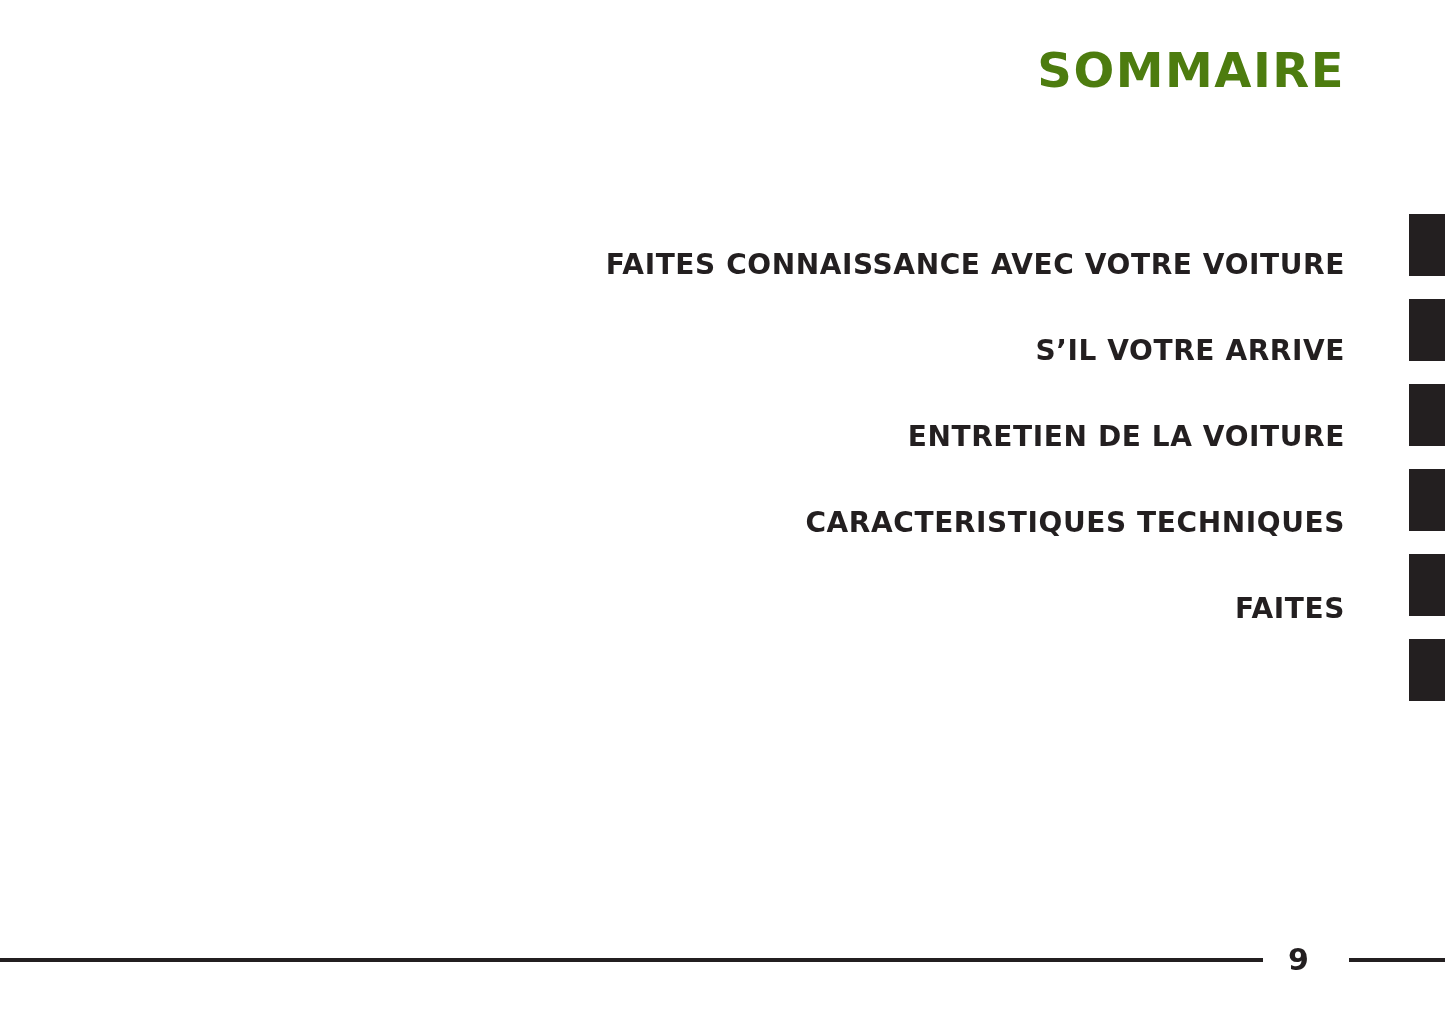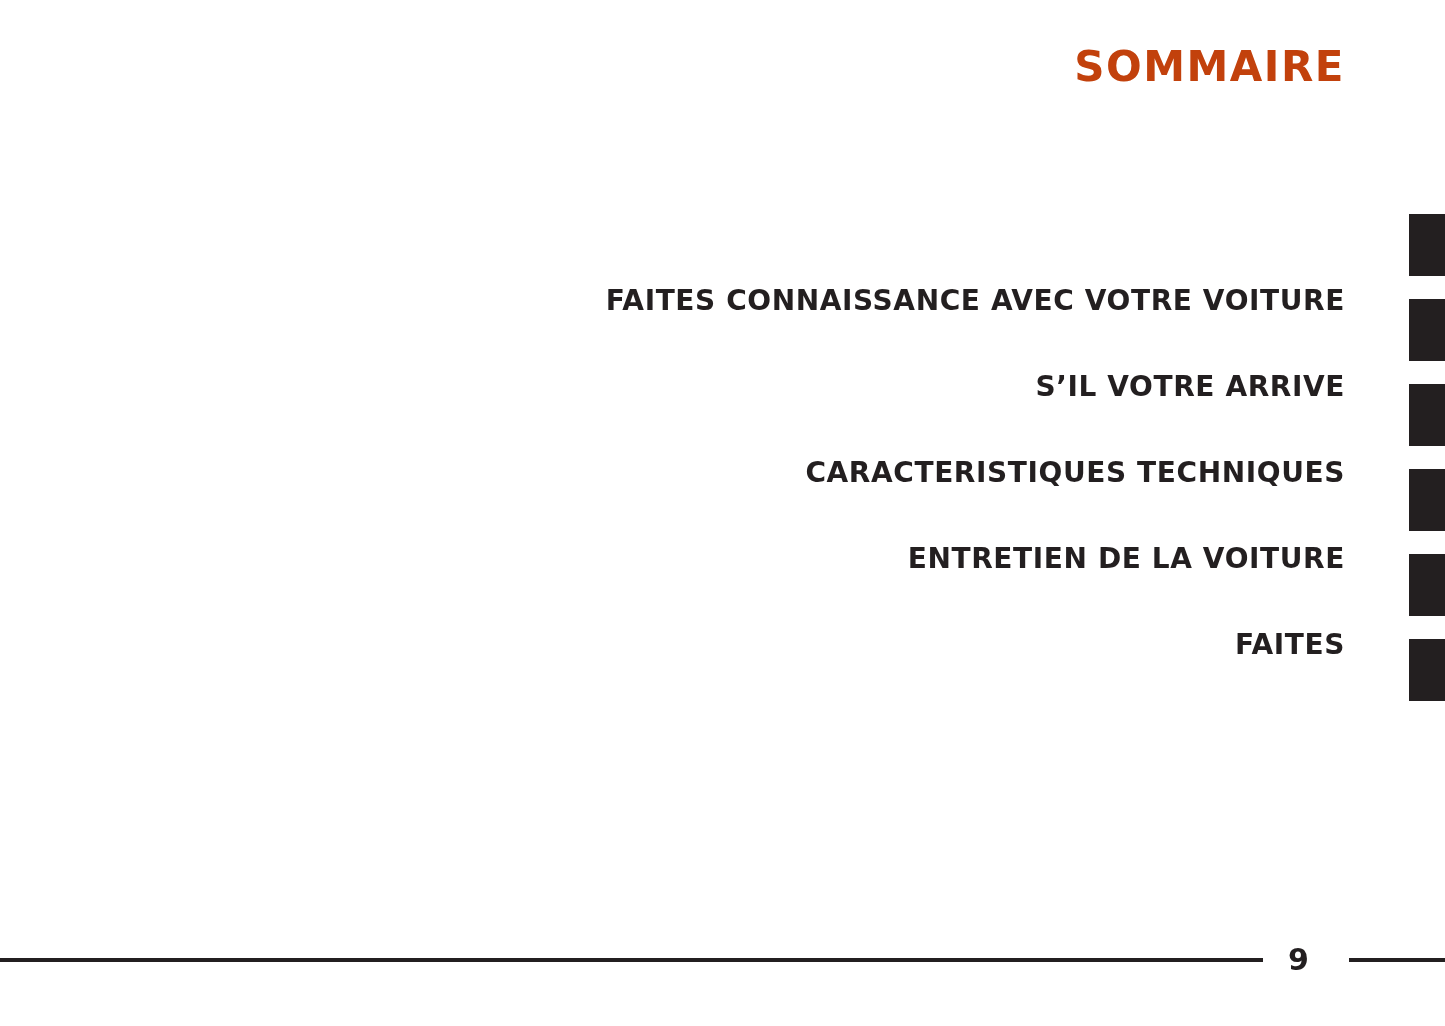--- a/index.html
+++ b/index.html
@@ -17,23 +17,23 @@
     color: #1a1a1a;
   }
 
   
   .page-title {
     position: absolute;
     top: 42px;
     right: 100px;
     font-family: "DejaVu Sans", sans-serif;
     font-weight: 700;
-    font-size: 42px;
+    font-size: 48px;
     letter-spacing: 1.5px;
-    color: #c2410c;
+    color: #4d7c0f;
     text-align: right;
     white-space: nowrap;
   }
 
   
   .toc {
     position: absolute;
     top: 240px;
     right: 100px;
     width: 900px;
@@ -47,21 +47,20 @@
     position: absolute;
     right: 0;
     top: 8px;
     font-family: "DejaVu Sans", sans-serif;
     font-weight: 700;
     font-size: 28px;
     letter-spacing: 0.6px;
     color: #231f20;
     white-space: nowrap;
     text-align: right;
-    margin-top: 36px;
   }
 
   
   .tabs {
     position: absolute;
     top: 214px;
     right: 0;
     width: 36px;
   }
   .tab-mark {
@@ -118,25 +117,25 @@
     <div class="toc-row">
       <div class="toc-entry">FAITES CONNAISSANCE AVEC VOTRE VOITURE</div>
     </div>
 
 
     <div class="toc-row">
       <div class="toc-entry">S’IL VOTRE ARRIVE</div>
     </div>
 
     <div class="toc-row">
-      <div class="toc-entry">CARACTERISTIQUES TECHNIQUES</div>
+      <div class="toc-entry">ENTRETIEN DE LA VOITURE</div>
     </div>
 
     <div class="toc-row">
-      <div class="toc-entry">ENTRETIEN DE LA VOITURE</div>
+      <div class="toc-entry">CARACTERISTIQUES TECHNIQUES</div>
     </div>
 
     <div class="toc-row">
       <div class="toc-entry">FAITES</div>
     </div>
 
   </div>
 
   <div class="tabs">
     <div class="tab-mark"></div>

